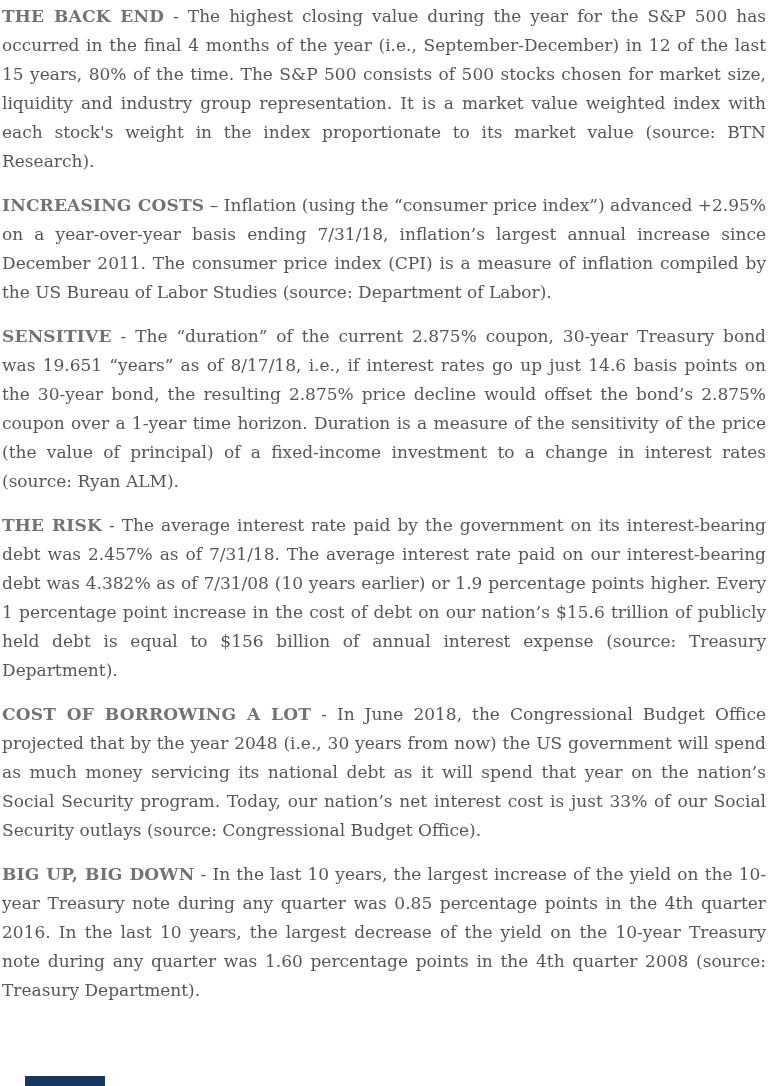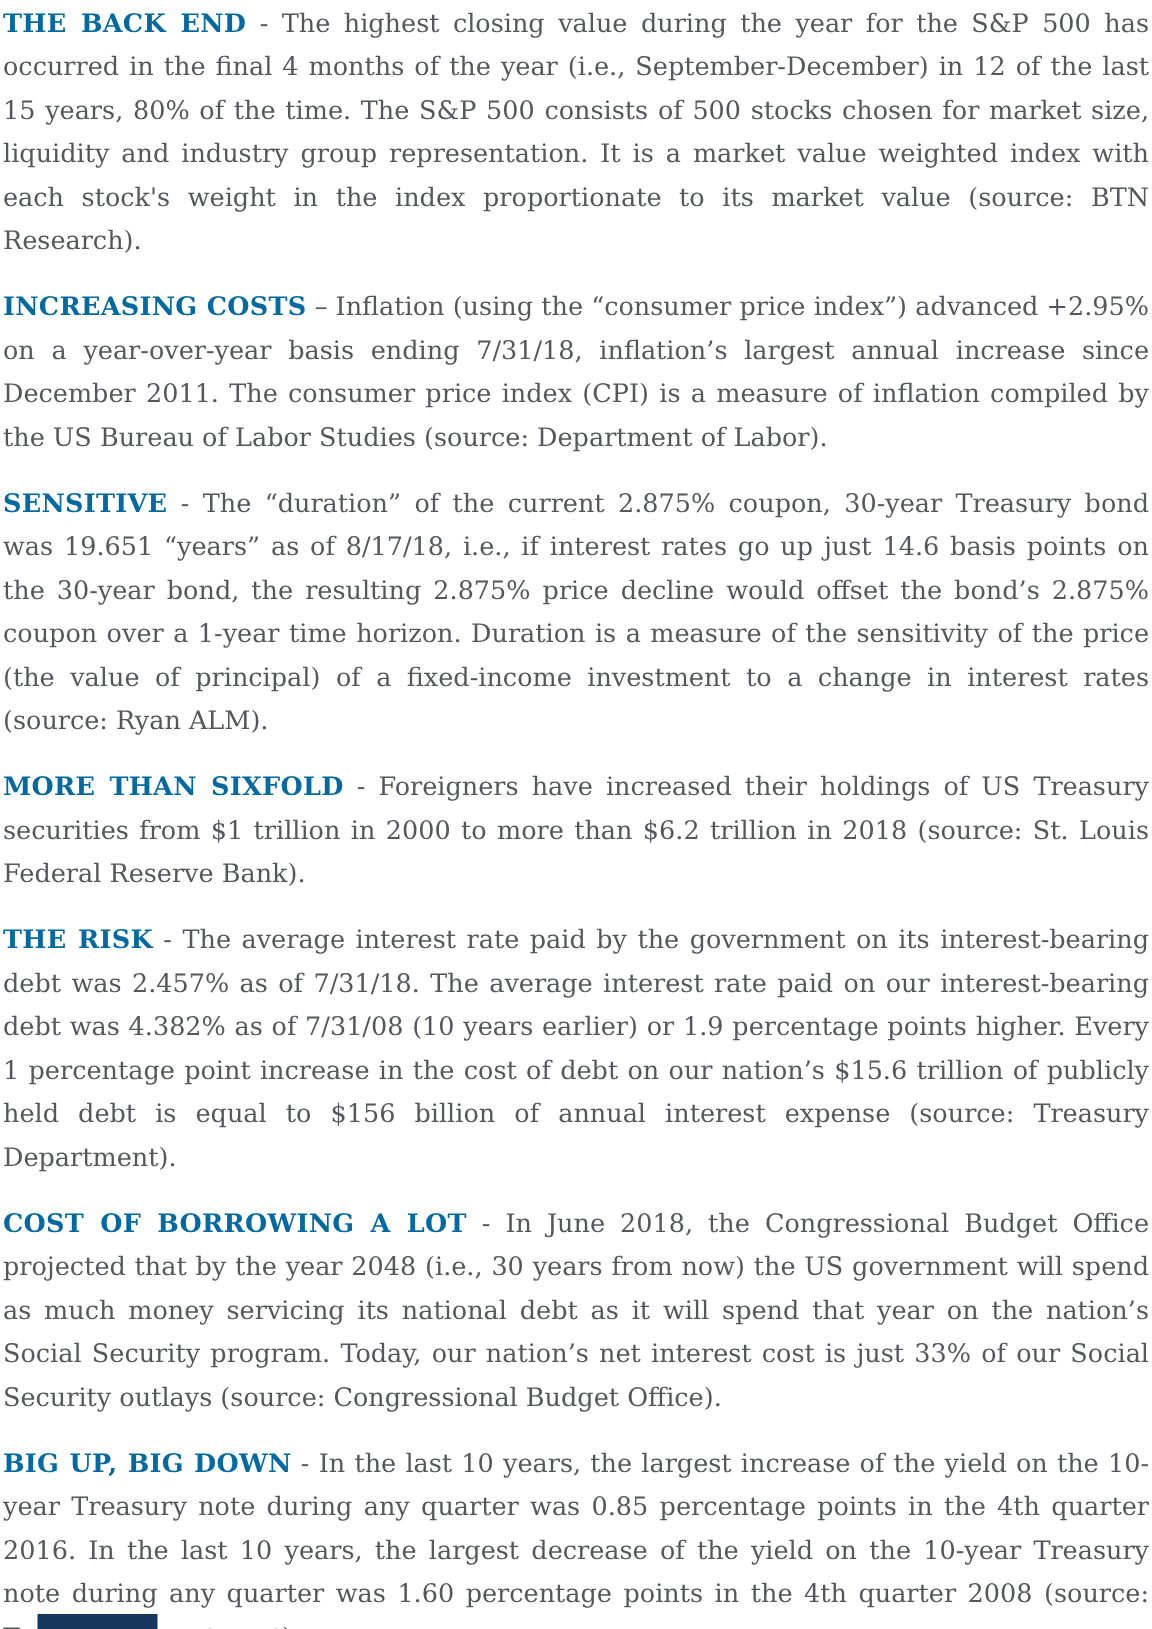--- a/index.html
+++ b/index.html
@@ -20,21 +20,21 @@
     font-size: 17px;
     line-height: 29px;
     color: #55575b;
   }
   .para {
     margin: 0 0 15px 0;
     text-align: justify;
     text-align-last: left;
   }
   .para .heading {
-    color: #0369a1;
+    color: #737373;
     font-weight: bold;
     letter-spacing: 0.2px;
   }
   .para .sep,
   .para .body-text {
     color: #55575b;
     font-weight: normal;
   }
   .footer-bar {
     position: absolute;
@@ -50,21 +50,20 @@
 
 <div class="page">
 
   <div id="paragraphs">
     <p class="para"><strong class="heading">THE BACK END</strong><span class="sep"> - </span><span class="body-text">The highest closing value during the year for the S&amp;P 500 has occurred in the final 4 months of the year (i.e., September-December) in 12 of the last 15 years, 80% of the time.  The S&amp;P 500 consists of 500 stocks chosen for market size, liquidity and industry group representation.  It is a market value weighted index with each stock's weight in the index proportionate to its market value (source: BTN Research).</span></p>
 
     <p class="para"><strong class="heading">INCREASING COSTS</strong><span class="sep"> – </span><span class="body-text">Inflation (using the “consumer price index”) advanced +2.95% on a year-over-year basis ending 7/31/18, inflation’s largest annual increase since December 2011.  The consumer price index (CPI) is a measure of inflation compiled by the US Bureau of Labor Studies (source: Department of Labor).</span></p>
 
     <p class="para"><strong class="heading">SENSITIVE</strong><span class="sep"> - </span><span class="body-text">The “duration” of the current 2.875% coupon, 30-year Treasury bond was 19.651 “years” as of 8/17/18, i.e., if interest rates go up just 14.6 basis points on the 30-year bond, the resulting 2.875% price decline would offset the bond’s 2.875% coupon over a 1-year time horizon.  Duration is a measure of the sensitivity of the price (the value of principal) of a fixed-income investment to a change in interest rates (source: Ryan ALM).</span></p>
 
-    <p class="para"><strong class="heading">MORE THAN SIXFOLD</strong><span class="sep"> - </span><span class="body-text">Foreigners have increased their holdings of US Treasury securities from $1 trillion in 2000 to more than $6.2 trillion in 2018 (source: St. Louis Federal Reserve Bank).</span></p>
 
     <p class="para"><strong class="heading">THE RISK</strong><span class="sep"> - </span><span class="body-text">The average interest rate paid by the government on its interest-bearing debt was 2.457% as of 7/31/18.  The average interest rate paid on our interest-bearing debt was 4.382% as of 7/31/08 (10 years earlier) or 1.9 percentage points higher.  Every 1 percentage point increase in the cost of debt on our nation’s $15.6 trillion of publicly held debt is equal to $156 billion of annual interest expense (source: Treasury Department).</span></p>
 
     <p class="para"><strong class="heading">COST OF BORROWING A LOT</strong><span class="sep"> - </span><span class="body-text">In June 2018, the Congressional Budget Office projected that by the year 2048 (i.e., 30 years from now) the US government will spend as much money servicing its national debt as it will spend that year on the nation’s Social Security program.  Today, our nation’s net interest cost is just 33% of our Social Security outlays (source: Congressional Budget Office).</span></p>
 
     <p class="para"><strong class="heading">BIG UP, BIG DOWN</strong><span class="sep"> - </span><span class="body-text">In the last 10 years, the largest increase of the yield on the 10-year Treasury note during any quarter was 0.85 percentage points in the 4th quarter 2016.  In the last 10 years, the largest decrease of the yield on the 10-year Treasury note during any quarter was 1.60 percentage points in the 4th quarter 2008 (source: Treasury Department).</span></p>
   </div>
 
   <div class="footer-bar"></div>
 

